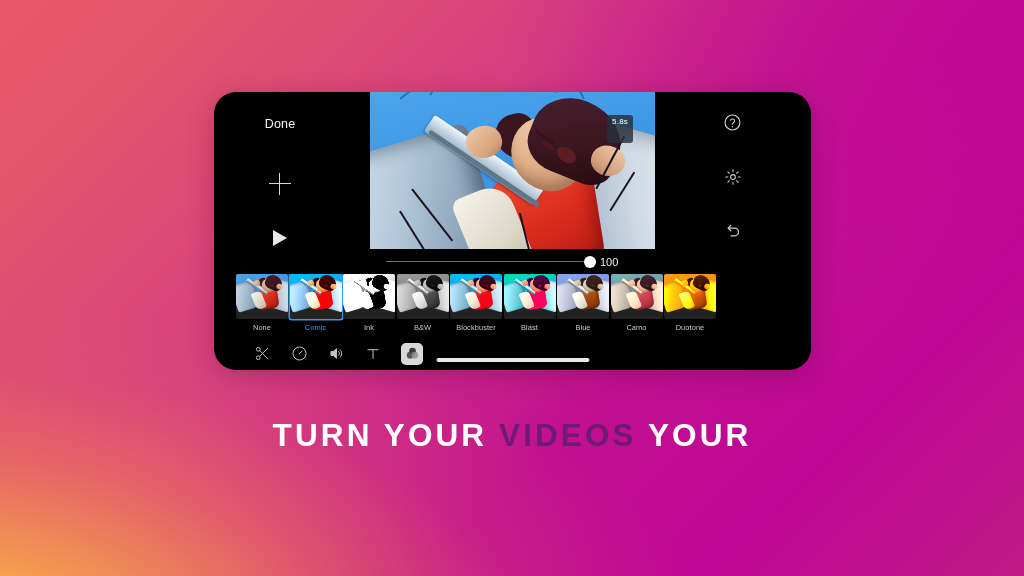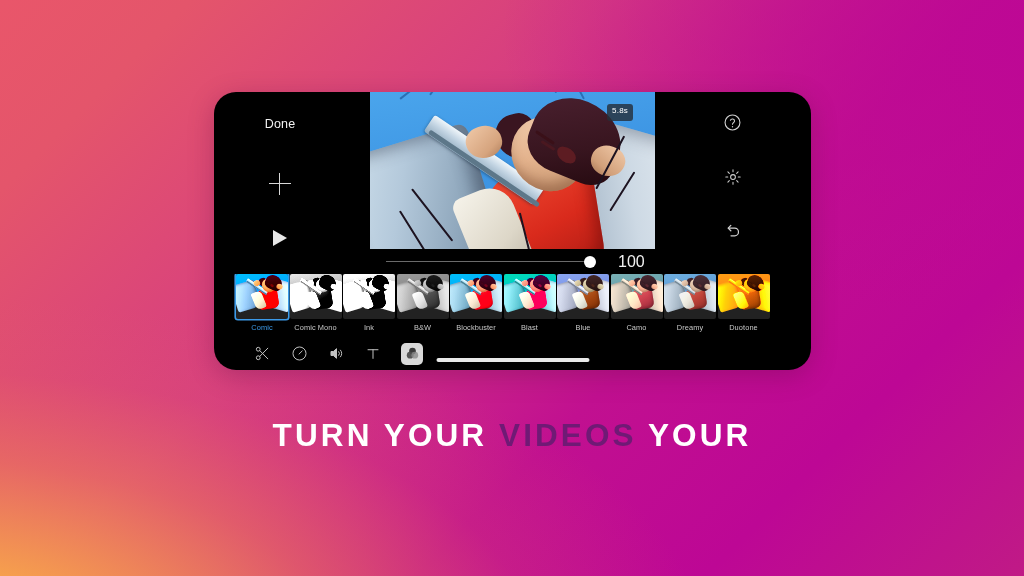--- a/index.html
+++ b/index.html
@@ -67,23 +67,23 @@
   .r1 { margin-top:21px; }
   .r2 { margin-top:32px; }
   .r3 { margin-top:31px; }
 
   
   .preview {
     position:absolute; left:156px; top:0; width:285px; height:157px;
     overflow:hidden; background:#3c9ae8;
   }
   .dur-badge {
-    position:absolute; right:22px; top:12px; z-index:4;
+    position:absolute; right:22px; top:23px; z-index:4;
     background:rgba(38,48,58,.82); color:#fff;
-    font-size:8px; padding:2px 5px 6px; border-radius:3px; letter-spacing:.2px;
+    font-size:8px; padding:2px 5px 17px; border-radius:3px; letter-spacing:.2px;
   }
 
   
   .art { position:absolute; inset:0; }
   .sky {
     position:absolute; inset:0;
     background:linear-gradient(170deg,#4aa5ec 0%,#3e96e4 45%,#3a90e0 100%);
   }
   .sk { position:absolute; background:#2b6fb5; transform-origin:0 50%; border-radius:2px; }
   .jacket-l {
@@ -165,21 +165,21 @@
   }
   .track {
     position:relative; margin-left:16px; width:204px; height:1.6px; background:#595959; border-radius:2px;
   }
   .track-fill { position:absolute; left:0; top:0; height:100%; width:100%; background:#6a6a6a; }
   .knob {
     position:absolute; right:-6px; top:50%; transform:translateY(-50%);
     width:12px; height:12px; background:#fff; border-radius:50%;
     box-shadow:0 1px 3px rgba(0,0,0,.6);
   }
-  .slider-val { margin-left:28px; color:#f0f0f0; font-size:16px; }
+  .slider-val { margin-left:10px; color:#f0f0f0; font-size:11px; }
 
   
   .filter-strip {
     position:absolute; left:0; top:182px; width:100%; height:63px;
     display:flex; align-items:flex-start; padding-left:22px; overflow:hidden;
   }
   .filter-item { width:52px; flex:0 0 52px; margin-right:1.5px; text-align:center; }
   .thumb {
     width:52px; height:45px; border-radius:2px; overflow:hidden; position:relative;
     background:#222;
@@ -285,20 +285,44 @@
 
     <div class="slider-row">
       <div class="track">
         <div class="track-fill"></div>
         <div class="knob"></div>
       </div>
       <span class="slider-val">100</span>
     </div>
 
     <div class="filter-strip" id="filterStrip">
+        <div class="filter-item">
+          <div class="thumb">
+            <div class="mini">
+              <div class="art" style="filter:none">
+  <div class="sky"></div>
+  <div class="jacket-l"></div>
+                <div class="jacket-r"></div>
+  <div class="scarf"></div>
+                <div class="collar"></div>
+  <div class="blade"></div>
+                <div class="blade-edge"></div>
+  <div class="hair2"></div>
+                <div class="head"></div>
+                <div class="hair"></div>
+  <div class="brow"></div>
+                <div class="eye"></div>
+                <div class="mouth"></div>
+  <div class="hand"></div>
+                <div class="hand2"></div>
+              </div>
+            </div>
+          </div>
+          <span class="flabel">None</span>
+        </div>
         <div class="filter-item selected">
           <div class="thumb">
             <div class="mini">
               <div class="art" style="filter:saturate(1.7) contrast(1.35)">
   <div class="sky"></div>
   <div class="jacket-l"></div>
                 <div class="jacket-r"></div>
   <div class="scarf"></div>
                 <div class="collar"></div>
   <div class="blade"></div>
@@ -312,44 +336,20 @@
   <div class="hand"></div>
                 <div class="hand2"></div>
               </div>
             </div>
           </div>
           <span class="flabel">Comic</span>
         </div>
         <div class="filter-item">
           <div class="thumb">
             <div class="mini">
-              <div class="art" style="filter:grayscale(1) contrast(2.6) brightness(1.25)">
-  <div class="sky"></div>
-  <div class="jacket-l"></div>
-                <div class="jacket-r"></div>
-  <div class="scarf"></div>
-                <div class="collar"></div>
-  <div class="blade"></div>
-                <div class="blade-edge"></div>
-  <div class="hair2"></div>
-                <div class="head"></div>
-                <div class="hair"></div>
-  <div class="brow"></div>
-                <div class="eye"></div>
-                <div class="mouth"></div>
-  <div class="hand"></div>
-                <div class="hand2"></div>
-              </div>
-            </div>
-          </div>
-          <span class="flabel">Comic Mono</span>
-        </div>
-        <div class="filter-item">
-          <div class="thumb">
-            <div class="mini">
               <div class="art" style="filter:grayscale(1) contrast(3.2) brightness(1.35)">
   <div class="sky"></div>
   <div class="jacket-l"></div>
                 <div class="jacket-r"></div>
   <div class="scarf"></div>
                 <div class="collar"></div>
   <div class="blade"></div>
                 <div class="blade-edge"></div>
   <div class="hair2"></div>
                 <div class="head"></div>
@@ -476,44 +476,20 @@
                 <div class="hair"></div>
   <div class="brow"></div>
                 <div class="eye"></div>
                 <div class="mouth"></div>
   <div class="hand"></div>
                 <div class="hand2"></div>
               </div>
             </div>
           </div>
           <span class="flabel">Camo</span>
-        </div>
-        <div class="filter-item">
-          <div class="thumb">
-            <div class="mini">
-              <div class="art" style="filter:saturate(.7) brightness(1.12) contrast(.9)">
-  <div class="sky"></div>
-  <div class="jacket-l"></div>
-                <div class="jacket-r"></div>
-  <div class="scarf"></div>
-                <div class="collar"></div>
-  <div class="blade"></div>
-                <div class="blade-edge"></div>
-  <div class="hair2"></div>
-                <div class="head"></div>
-                <div class="hair"></div>
-  <div class="brow"></div>
-                <div class="eye"></div>
-                <div class="mouth"></div>
-  <div class="hand"></div>
-                <div class="hand2"></div>
-              </div>
-            </div>
-          </div>
-          <span class="flabel">Dreamy</span>
         </div>
         <div class="filter-item">
           <div class="thumb">
             <div class="mini">
               <div class="art" style="filter:sepia(1) saturate(4.5) hue-rotate(-18deg) contrast(1.15)">
   <div class="sky"></div>
   <div class="jacket-l"></div>
                 <div class="jacket-r"></div>
   <div class="scarf"></div>
                 <div class="collar"></div>

